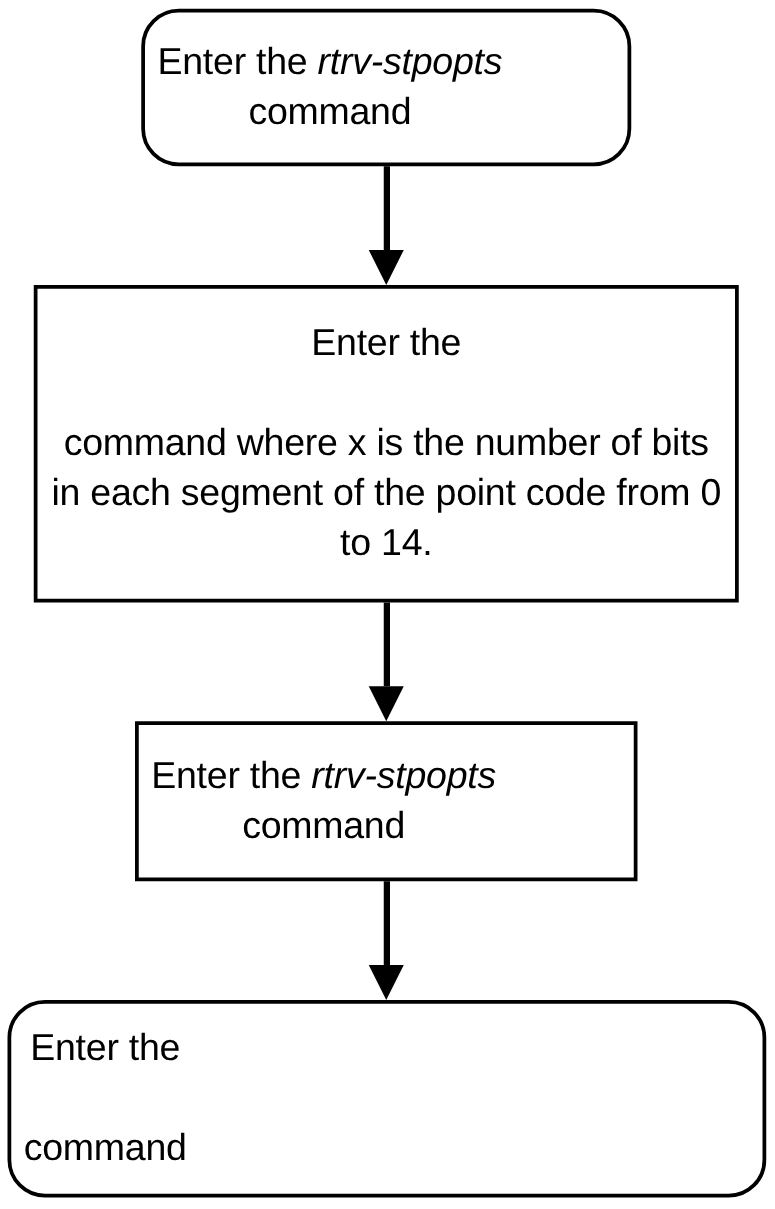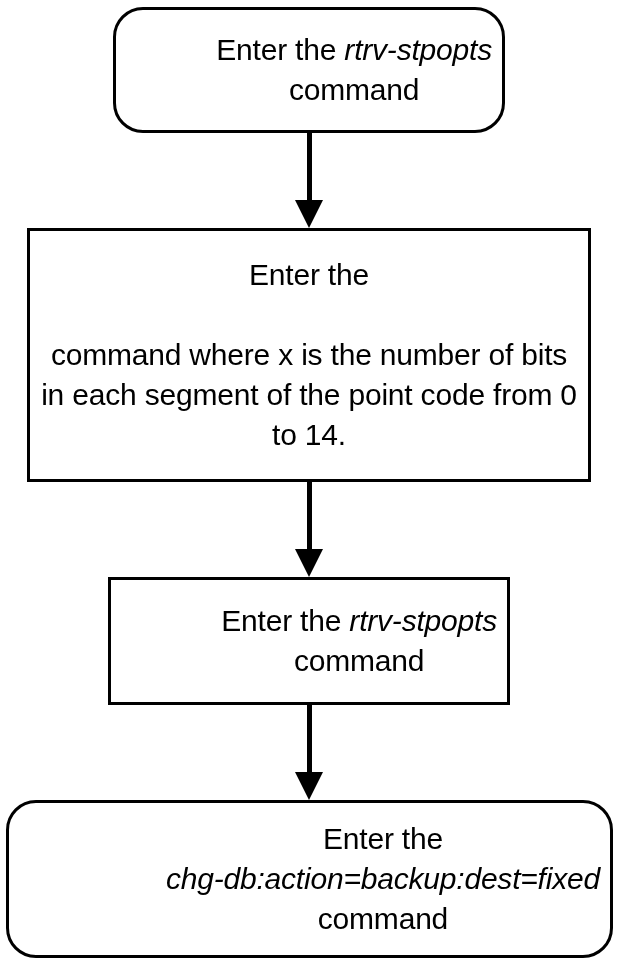--- a/index.html
+++ b/index.html
@@ -18,21 +18,21 @@
     background: #ffffff;
     overflow: hidden;
   }
   .node {
     position: absolute;
     box-sizing: border-box;
     border: 3px solid #000000;
     background: #ffffff;
     display: flex;
     align-items: center;
-    justify-content: flex-end;
+    justify-content: flex-start;
     text-align: center;
   }
   .node.rounded {
     border-radius: 30px;
   }
   .node.sharp {
     border-radius: 0;
   }
   .node-text {
     font-size: 30px;
@@ -100,17 +100,17 @@
 command</span></div>
   </div>
 
   <div class="arrow" style="left:309px; top:705px; height:95px;">
     <div class="shaft" style="height:67px;"></div>
     <div class="head" style="top:67px;"></div>
   </div>
 
   <div class="node rounded" style="left:6px; top:800px; width:607px; height:158px;">
     <div class="node-text"><span>Enter the
-</span><em>chg-db:action=backup:dest=fixed</em><span>
+</span><span>
 command</span></div>
   </div>
 
 </div>
 
 </body></html>

